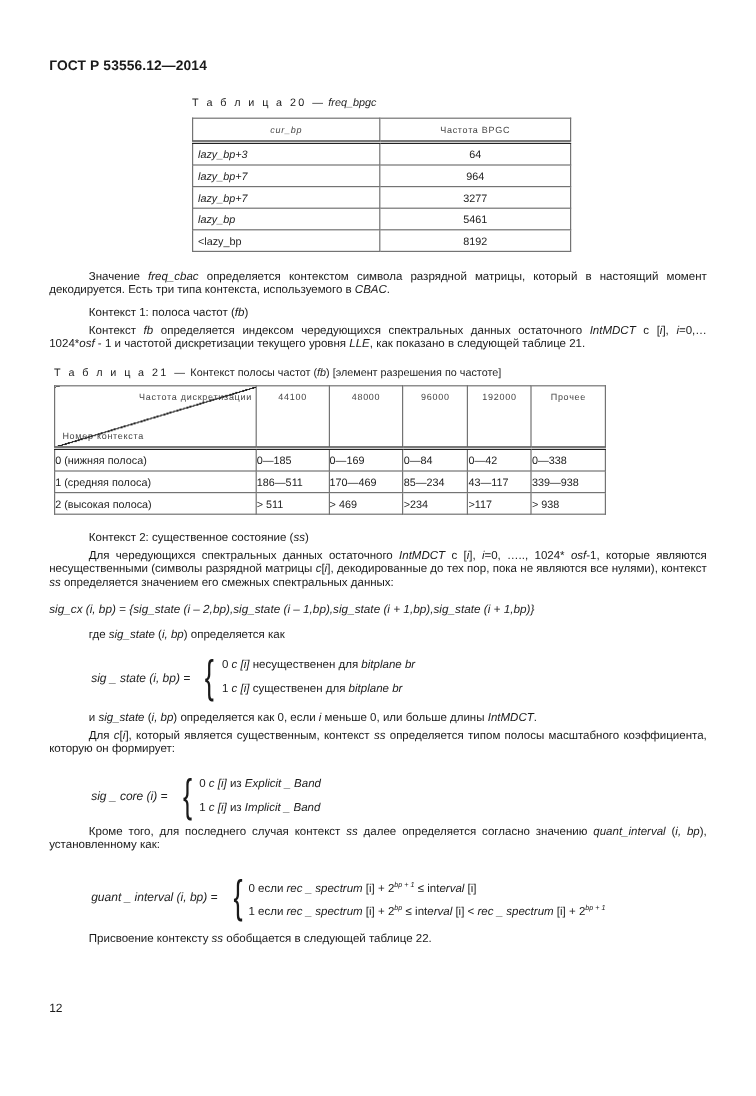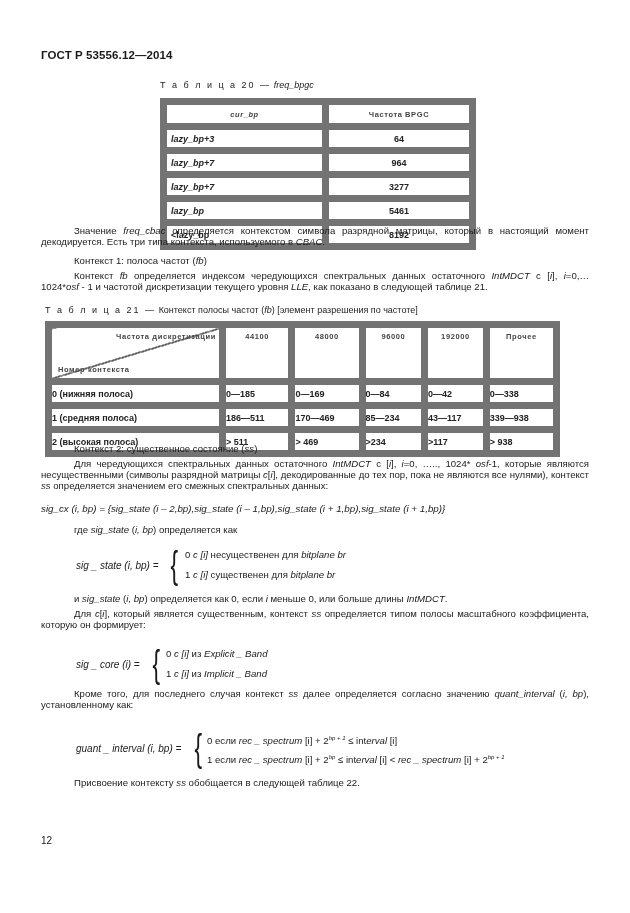--- a/index.html
+++ b/index.html
@@ -4,27 +4,27 @@
 <style>
   html, body { margin:0; padding:0; background:#ffffff; }
   body { width:630px; height:913px; position:relative; overflow:hidden;
          font-family:"Liberation Sans", sans-serif; color:#1a1a1a; }
   .abs { position:absolute; }
   .hdr { left:41px; top:49px; font-weight:bold; font-size:11.5px; letter-spacing:0.1px; }
   .cap { font-size:9px; color:#222; }
   .cap .sp { letter-spacing:2px; }
   i, .it { font-style:italic; }
   table { border-collapse:collapse; position:absolute; font-size:9px; color:#222; }
-  td, th { border:7px solid #737373; padding:0; font-weight:bold; }
+  td, th { border:1px solid #737373; padding:0; font-weight:normal; }
   .t20 { left:160px; top:98px; width:316px; }
   .t20 th { height:18px; font-size:7.5px; letter-spacing:0.6px; color:#444; border-bottom:3px double #222; }
   .t20 td { height:17px;margin-top:16px; }
   .t20 td.l { padding-left:4px; text-align:left; width:151px; }
   .t20 td.c { text-align:center; }
-  .t21 { left:45px; top:321px; width:515px; }
+  .t21 { left:45px; top:321px; width:460px; }
   .t21 th { height:46px; vertical-align:top; font-size:7.5px; letter-spacing:0.6px; color:#444; padding-top:4px; border-bottom:3px double #222; }
   .t21 th.diag { width:167px; position:relative; padding:0;
      background:linear-gradient(to bottom right, transparent calc(50% - 0.6px), #222 calc(50% - 0.6px), #222 calc(50% + 0.6px), transparent calc(50% + 0.6px)); }
   .t21 th.diag .tr { position:absolute; right:3px; top:4px; }
   .t21 th.diag .bl { position:absolute; left:6px; bottom:4px; }
   .t21 td { height:17px; }
   .p { font-size:9.6px; line-height:11px; left:41px; width:548px; text-align:justify; }
   .ind { text-indent:33px; }
   .f { font-size:10px; font-style:italic; color:#222; }
   .brace { font-size:38px; font-weight:100; line-height:1; font-style:normal; transform:scaleX(0.6); display:inline-block; }

